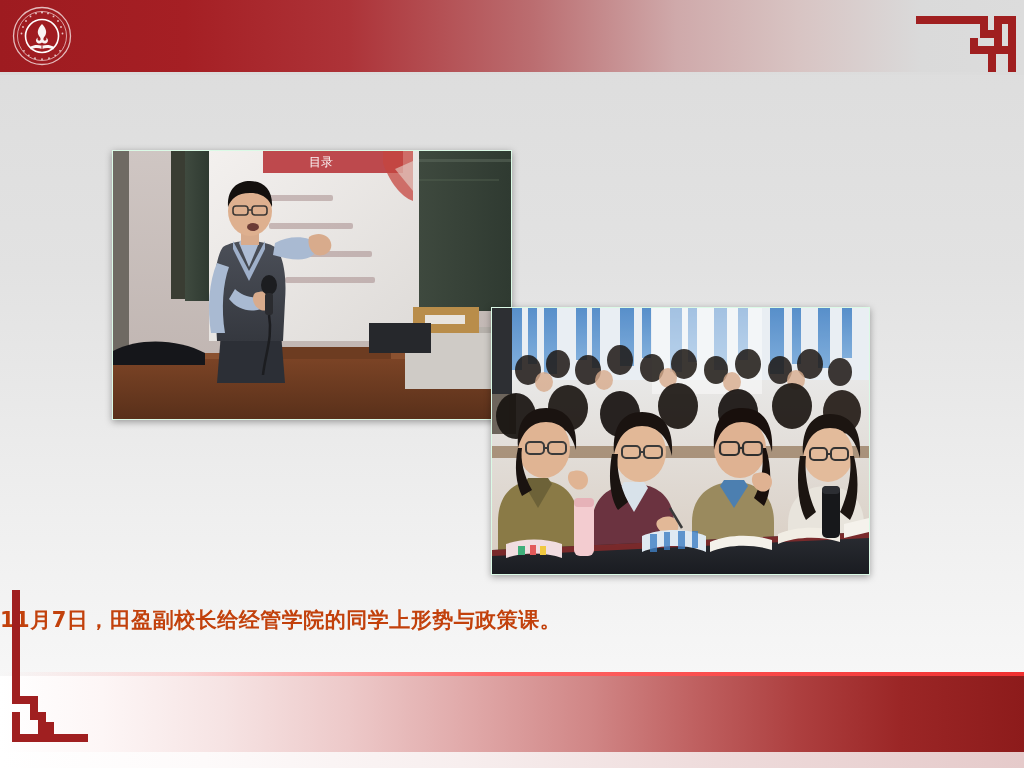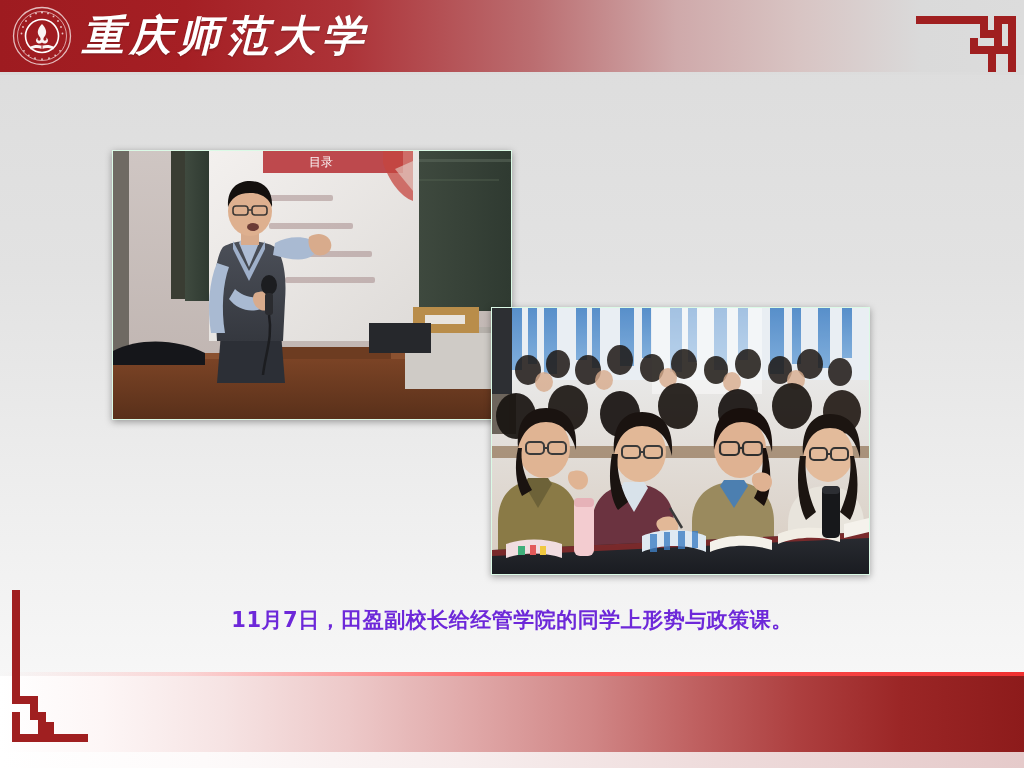--- a/index.html
+++ b/index.html
@@ -111,25 +111,25 @@
     z-index: 3;
   }
   .photo svg { display:block; width:100%; height:100%; }
 
   
   .caption {
     position: absolute;
     left: 0;
     top: 606px;
     width: 1024px;
-    text-align: center;
+    text-align: left;
     font-family: "DejaVu Sans", "Liberation Sans", sans-serif;
     font-size: 21px;
     font-weight: 700;
-    color: #6d28d9;
+    color: #c2410c;
     letter-spacing: .5px;
   }
 
   
   .bottom-line {
     position: absolute;
     left: 0;
     top: 672px;
     width: 1024px;
     height: 4px;
@@ -198,21 +198,20 @@
             <circle cx="23" cy="52.2" r=".9"></circle>
           <circle cx="37" cy="52.2" r=".9"></circle>
             <circle cx="16.8" cy="49.3" r=".9"></circle>
           <circle cx="43.2" cy="49.3" r=".9"></circle>
             <circle cx="12" cy="44.8" r=".9"></circle>
           <circle cx="48" cy="44.8" r=".9"></circle>
         </g>
       </svg>
     </div>
 
-    <div class="uni-name">重庆师范大学</div>
 
     <div class="corner-tr">
       <svg viewBox="0 0 108 78" width="108" height="78" aria-hidden="true">
         <g fill="#a01f20">
           <rect x="8" y="8" width="72" height="8"></rect>
           <rect x="72" y="8" width="8" height="22"></rect>
           <rect x="86" y="8" width="8" height="30"></rect>
           <rect x="86" y="8" width="22" height="8"></rect>
           <rect x="100" y="8" width="8" height="62"></rect>
           <rect x="72" y="22" width="22" height="8"></rect>

